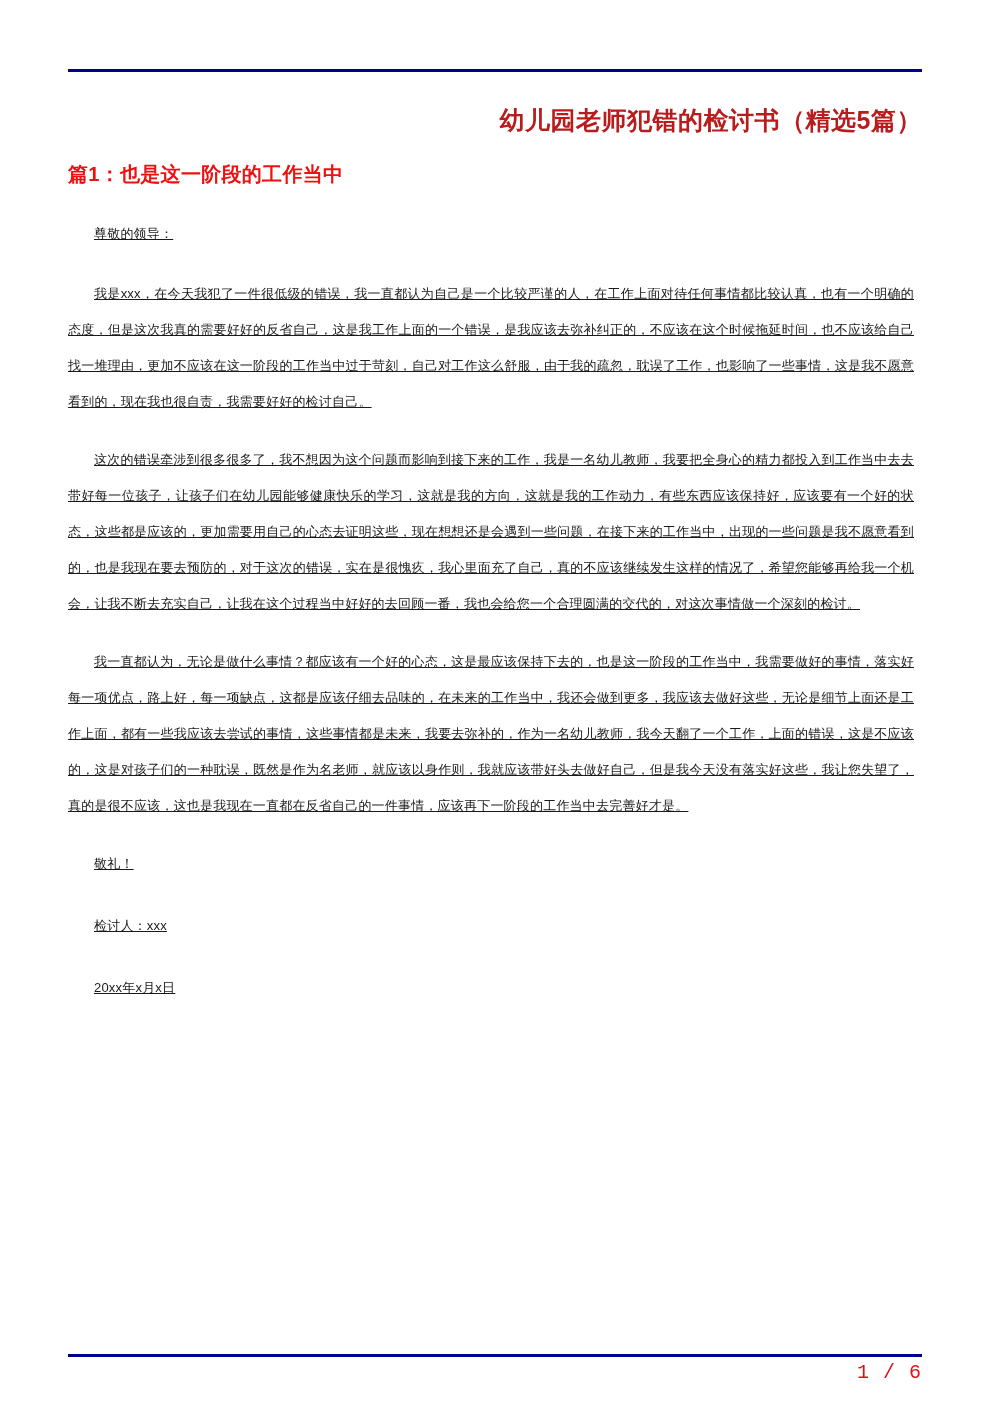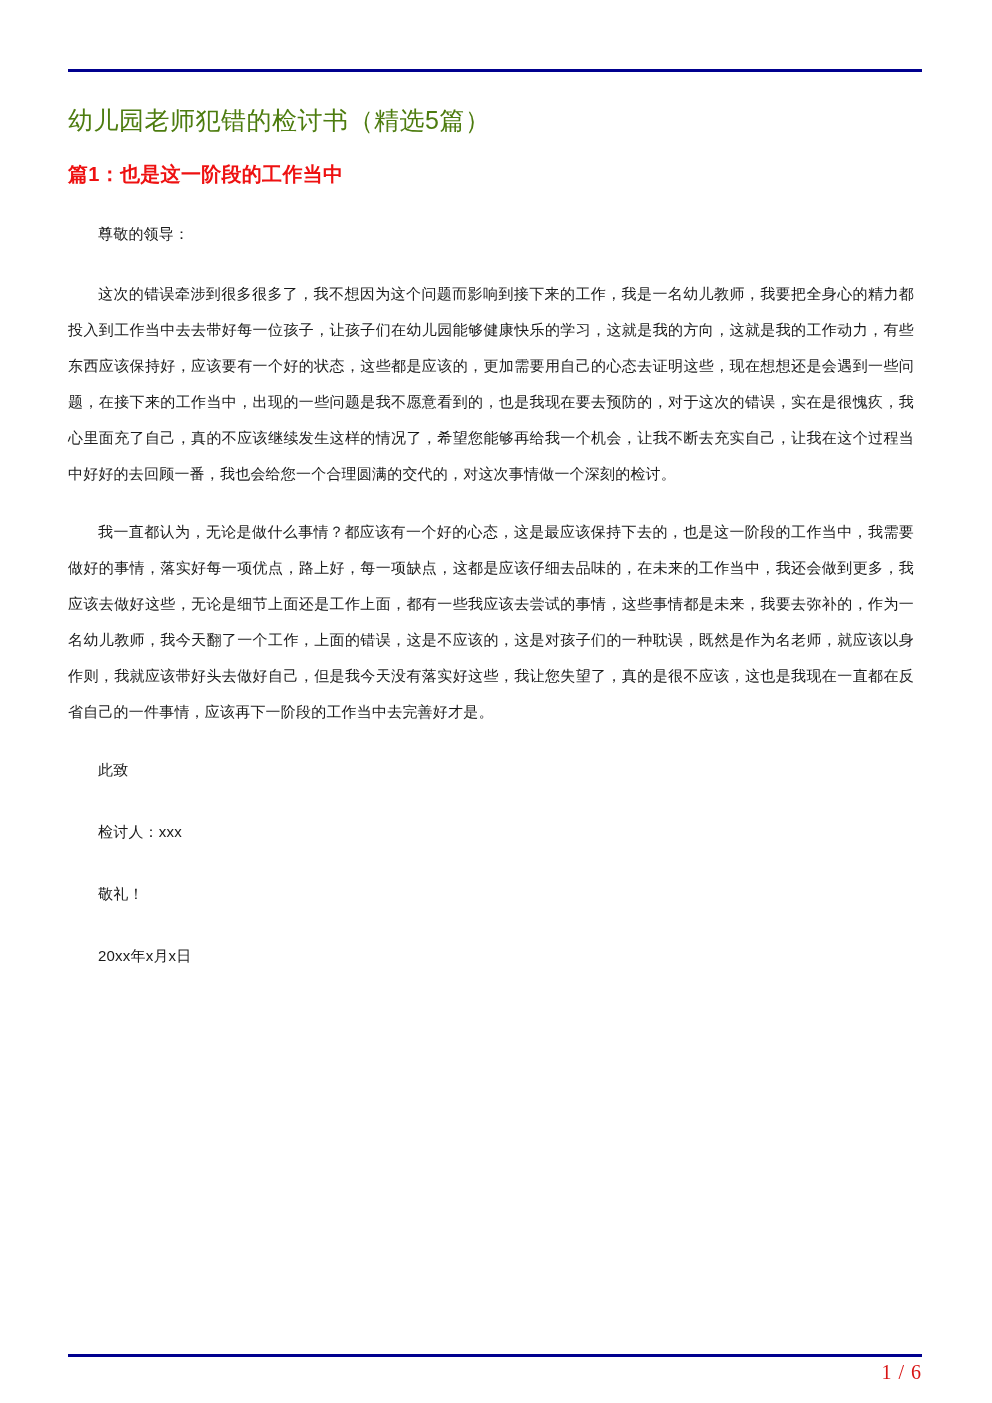--- a/index.html
+++ b/index.html
@@ -38,59 +38,60 @@
     background: #00008f;
   }
 
   .page-number {
     position: absolute;
     right: 70px;
     top: 1361px;
     font-size: 20px;
     color: #d81414;
     letter-spacing: 1px;
-    font-family: Liberation Serif, serif;
+    font-family: Liberation Mono, monospace;
   }
 
   
   .content {
     position: absolute;
     left: 68px;
     top: 104px;
     width: 854px;
   }
 
   .doc-title {
-    text-align: left;
+    text-align: right;
     font-size: 25px;
-    font-weight: normal;
-    color: #4d7c0f;
+    font-weight: bold;
+    color: #b91c1c;
     letter-spacing: 0.5px;
     margin: 0 0 22px 0;
     line-height: 1.35;
   }
 
   .section-heading {
     font-size: 20px;
     font-weight: bold;
     color: #ee1111;
     margin: 0 0 28px 0;
     line-height: 1.4;
     letter-spacing: 0.3px;
   }
 
   .para {
-    font-size: 15px;
+    font-size: 13px;
     line-height: 36px;
     color: #1a1a1a;
     margin: 0 8px 22px 0;
     text-align: justify;
     text-justify: inter-ideograph;
     letter-spacing: 0.2px;
     word-break: break-all;
+    text-decoration: underline;
   }
 
   .para.indent {
     text-indent: 2em;
   }
 
   .para.short {
     text-align: left;
     margin-bottom: 24px;
   }
@@ -112,31 +113,31 @@
 
   <div class="content">
 
     <h1 class="doc-title">幼儿园老师犯错的检讨书（精选5篇）</h1>
 
     <h2 class="section-heading">篇1：也是这一阶段的工作当中</h2>
 
     <p class="para short salutation">尊敬的领导：</p>
 
 
+    <p class="para indent">我是xxx，在今天我犯了一件很低级的错误，我一直都认为自己是一个比较严谨的人，在工作上面对待任何事情都比较认真，也有一个明确的态度，但是这次我真的需要好好的反省自己，这是我工作上面的一个错误，是我应该去弥补纠正的，不应该在这个时候拖延时间，也不应该给自己找一堆理由，更加不应该在这一阶段的工作当中过于苛刻，自己对工作这么舒服，由于我的疏忽，耽误了工作，也影响了一些事情，这是我不愿意看到的，现在我也很自责，我需要好好的检讨自己。</p>
 
     <p class="para indent">这次的错误牵涉到很多很多了，我不想因为这个问题而影响到接下来的工作，我是一名幼儿教师，我要把全身心的精力都投入到工作当中去去带好每一位孩子，让孩子们在幼儿园能够健康快乐的学习，这就是我的方向，这就是我的工作动力，有些东西应该保持好，应该要有一个好的状态，这些都是应该的，更加需要用自己的心态去证明这些，现在想想还是会遇到一些问题，在接下来的工作当中，出现的一些问题是我不愿意看到的，也是我现在要去预防的，对于这次的错误，实在是很愧疚，我心里面充了自己，真的不应该继续发生这样的情况了，希望您能够再给我一个机会，让我不断去充实自己，让我在这个过程当中好好的去回顾一番，我也会给您一个合理圆满的交代的，对这次事情做一个深刻的检讨。</p>
 
     <p class="para indent">我一直都认为，无论是做什么事情？都应该有一个好的心态，这是最应该保持下去的，也是这一阶段的工作当中，我需要做好的事情，落实好每一项优点，路上好，每一项缺点，这都是应该仔细去品味的，在未来的工作当中，我还会做到更多，我应该去做好这些，无论是细节上面还是工作上面，都有一些我应该去尝试的事情，这些事情都是未来，我要去弥补的，作为一名幼儿教师，我今天翻了一个工作，上面的错误，这是不应该的，这是对孩子们的一种耽误，既然是作为名老师，就应该以身作则，我就应该带好头去做好自己，但是我今天没有落实好这些，我让您失望了，真的是很不应该，这也是我现在一直都在反省自己的一件事情，应该再下一阶段的工作当中去完善好才是。</p>
 
     <div class="closing-block">
-      <p class="para short salutation">此致</p>
+
+      <p class="para short salutation">敬礼！</p>
 
       <p class="para short salutation">检讨人：xxx</p>
-
-      <p class="para short salutation">敬礼！</p>
 
       <p class="para short salutation">20xx年x月x日</p>
     </div>
 
   </div>
 
   <div class="footer-rule"></div>
 
   <div class="page-number">1 / 6</div>
 

